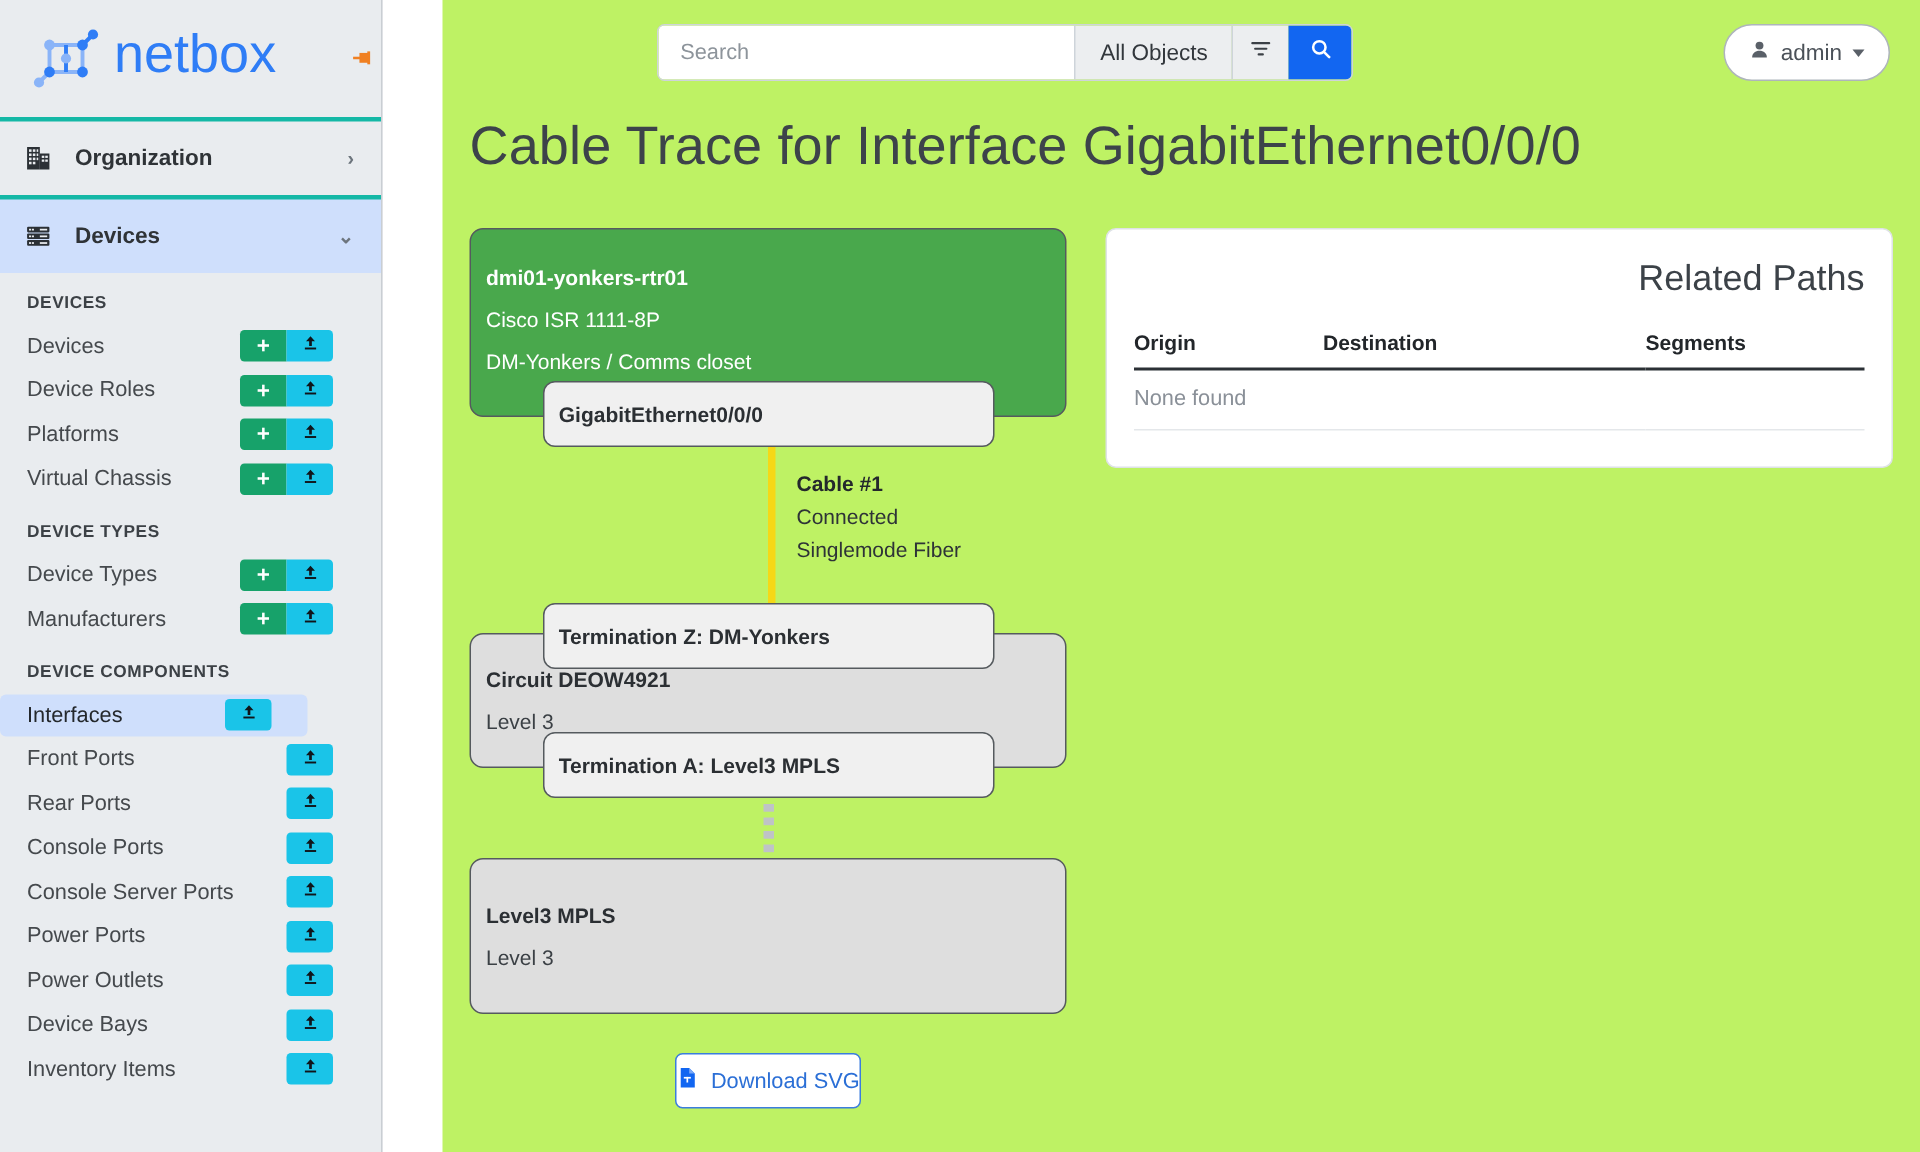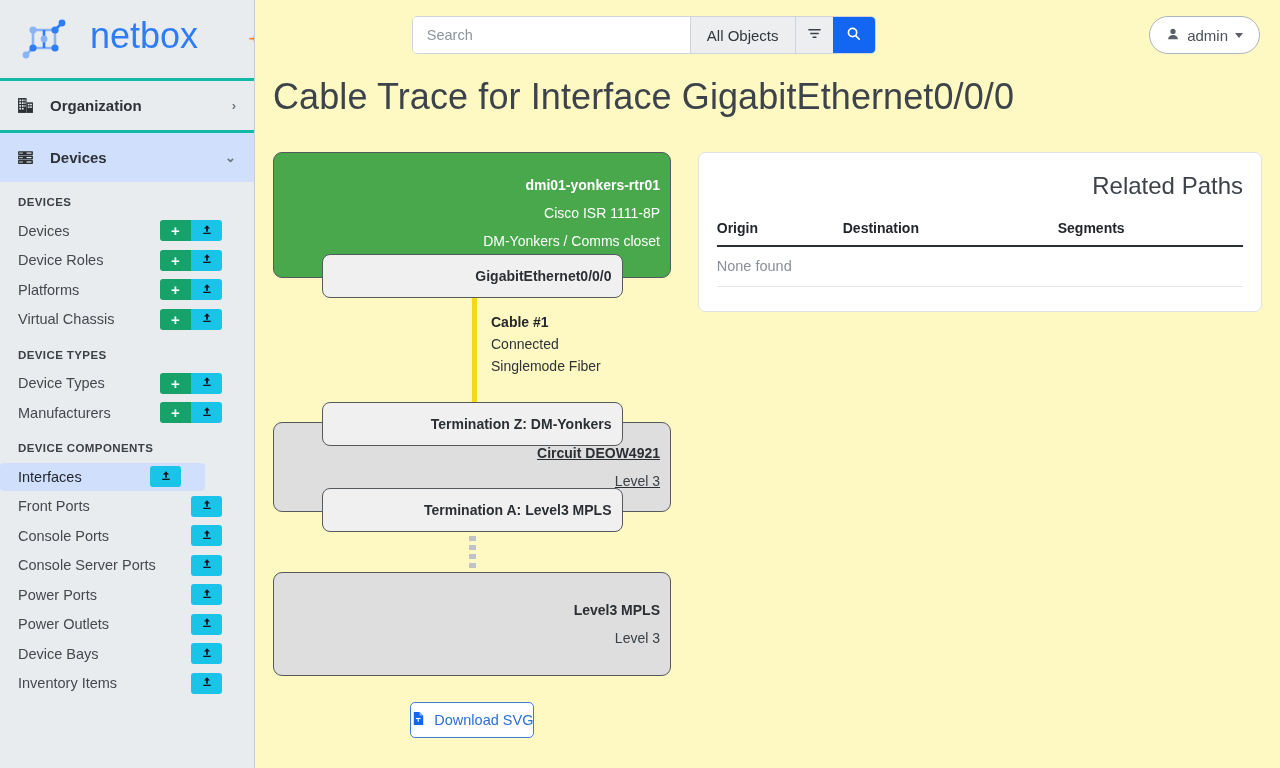--- a/index.html
+++ b/index.html
@@ -17,21 +17,21 @@
     background: #e9ecef;
     border-right: 1px solid #c9ced3;
     overflow: hidden;
     position: relative;
   }
   .brand-row {
     height: 78px; display: flex; align-items: center;
     padding: 0 14px 0 22px; gap: 8px;
   }
   .logo-mark { width: 44px; height: 42px; flex: 0 0 44px; }
-  .logo-word { margin-left: 16px; }
+  .logo-word { margin-left: 2px; }
   .pin-icon { margin-left: auto; width: 22px; height: 22px; display:flex; align-items:center; justify-content:center; }
 
   .nav-group {
     height: 52px; display: flex; align-items: center;
     padding: 0 18px 0 14px; gap: 14px;
     font-size: 15px; font-weight: bold; color: #2f3337;
     border-top: 3px solid #14b8a6;
   }
   .nav-group.active { background: #cfdffc; }
   .nav-group .gicon { width: 22px; height: 22px; display: flex; align-items: center; justify-content: center; }
@@ -56,21 +56,21 @@
     width: 31px; height: 21px; display: flex;
     align-items: center; justify-content: center;
     font-size: 11px; color: #ffffff;
   }
   .btn-add { background: #17a26a; border-radius: 3px 0 0 3px; }
   .btn-imp { background: #1ac4e8; border-radius: 0 3px 3px 0; color:#111; }
   .btn-imp.solo { border-radius: 3px; }
   .plus-glyph { font-size: 15px; font-weight: bold; line-height: 1; }
 
   
-  .main { flex: 1; height: 768px; position: relative; background: #fef9c3; overflow: hidden; }
+  .main { flex: 1; height: 768px; position: relative; background: #bef264; overflow: hidden; margin-left: 40px; }
   .topbar { height: 70px; display: flex; align-items: center; padding: 0 20px; }
   .search-wrap { margin-left: auto; margin-right: auto; display: flex; height: 38px;
     border: 1px solid #ced4da; border-radius: 5px; overflow: hidden; }
   .search-input {
     width: 277px; border: none; outline: none; padding: 0 14px;
     font-size: 14.5px; color: #333; background: #fff;
     font-family: "Liberation Sans", sans-serif;
   }
   .search-input::placeholder { color: #8d949b; }
   .obj-select {
@@ -99,21 +99,21 @@
   }
 
   .content { display: flex; padding: 34px 18px 0 18px; gap: 0; }
   .trace-col { width: 400px; position: relative; }
   .paths-col { width: 566px; margin-left: 26px; }
 
   
   .trace { position: relative; width: 398px; }
   .node {
     border: 1px solid #555a5e; border-radius: 9px;
-    text-align: right; position: relative;
+    text-align: left; position: relative;
   }
   .node-device { background: #49a84c; color: #fff; padding: 24px 10px 28px; }
   .node-device .n1 { font-size: 14px; font-weight: bold; margin-bottom: 12px; }
   .node-device .n2 { font-size: 14px; margin-bottom: 12px; }
   .node-device .n3 { font-size: 14px; }
 
   .node-term {
     background: #f0f0f0; color: #2b2f33; font-size: 14px; font-weight: bold;
     width: 301px; margin: 0 auto; padding: 13px 10px; border-radius: 8px;
     position: relative; z-index: 3;
@@ -371,20 +371,31 @@
           <div class="btn-pair">
             <div class="btn-imp solo">
               <span><svg viewBox="0 0 16 16" width="12" height="12" fill="#10151a">
                   <path d="M8 1.5L12 6H9.2v4.2H6.8V6H4z"></path>
                   <rect x="3" y="11.6" width="10" height="1.7"></rect>
                 </svg></span>
             </div>
           </div>
         </div>
         <div class="nav-item">
+          <span class="ilabel">Rear Ports</span>
+          <div class="btn-pair">
+            <div class="btn-imp solo">
+              <span><svg viewBox="0 0 16 16" width="12" height="12" fill="#10151a">
+                  <path d="M8 1.5L12 6H9.2v4.2H6.8V6H4z"></path>
+                  <rect x="3" y="11.6" width="10" height="1.7"></rect>
+                </svg></span>
+            </div>
+          </div>
+        </div>
+        <div class="nav-item">
           <span class="ilabel">Console Ports</span>
           <div class="btn-pair">
             <div class="btn-imp solo">
               <span><svg viewBox="0 0 16 16" width="12" height="12" fill="#10151a">
                   <path d="M8 1.5L12 6H9.2v4.2H6.8V6H4z"></path>
                   <rect x="3" y="11.6" width="10" height="1.7"></rect>
                 </svg></span>
             </div>
           </div>
         </div>
@@ -507,21 +518,21 @@
               <div class="t1">Cable #1</div>
               <div class="t2">Connected</div>
               <div class="t3">Singlemode Fiber</div>
             </div>
           </div>
 
           <div class="node node-term">
             <span>Termination Z: DM-Yonkers</span>
           </div>
 
-          <div class="node node-circuit" style="margin-top:-24px;margin-bottom:-24px;text-decoration:underline;">
+          <div class="node node-circuit" style="margin-top:-24px;margin-bottom:-24px;">
             <div class="c1">Circuit DEOW4921</div>
             <div class="c2">Level 3</div>
           </div>
 
           <div class="node node-term">
             <span>Termination A: Level3 MPLS</span>
           </div>
 
           <div class="dotted-seg">
             <div class="dotted-line"></div>

